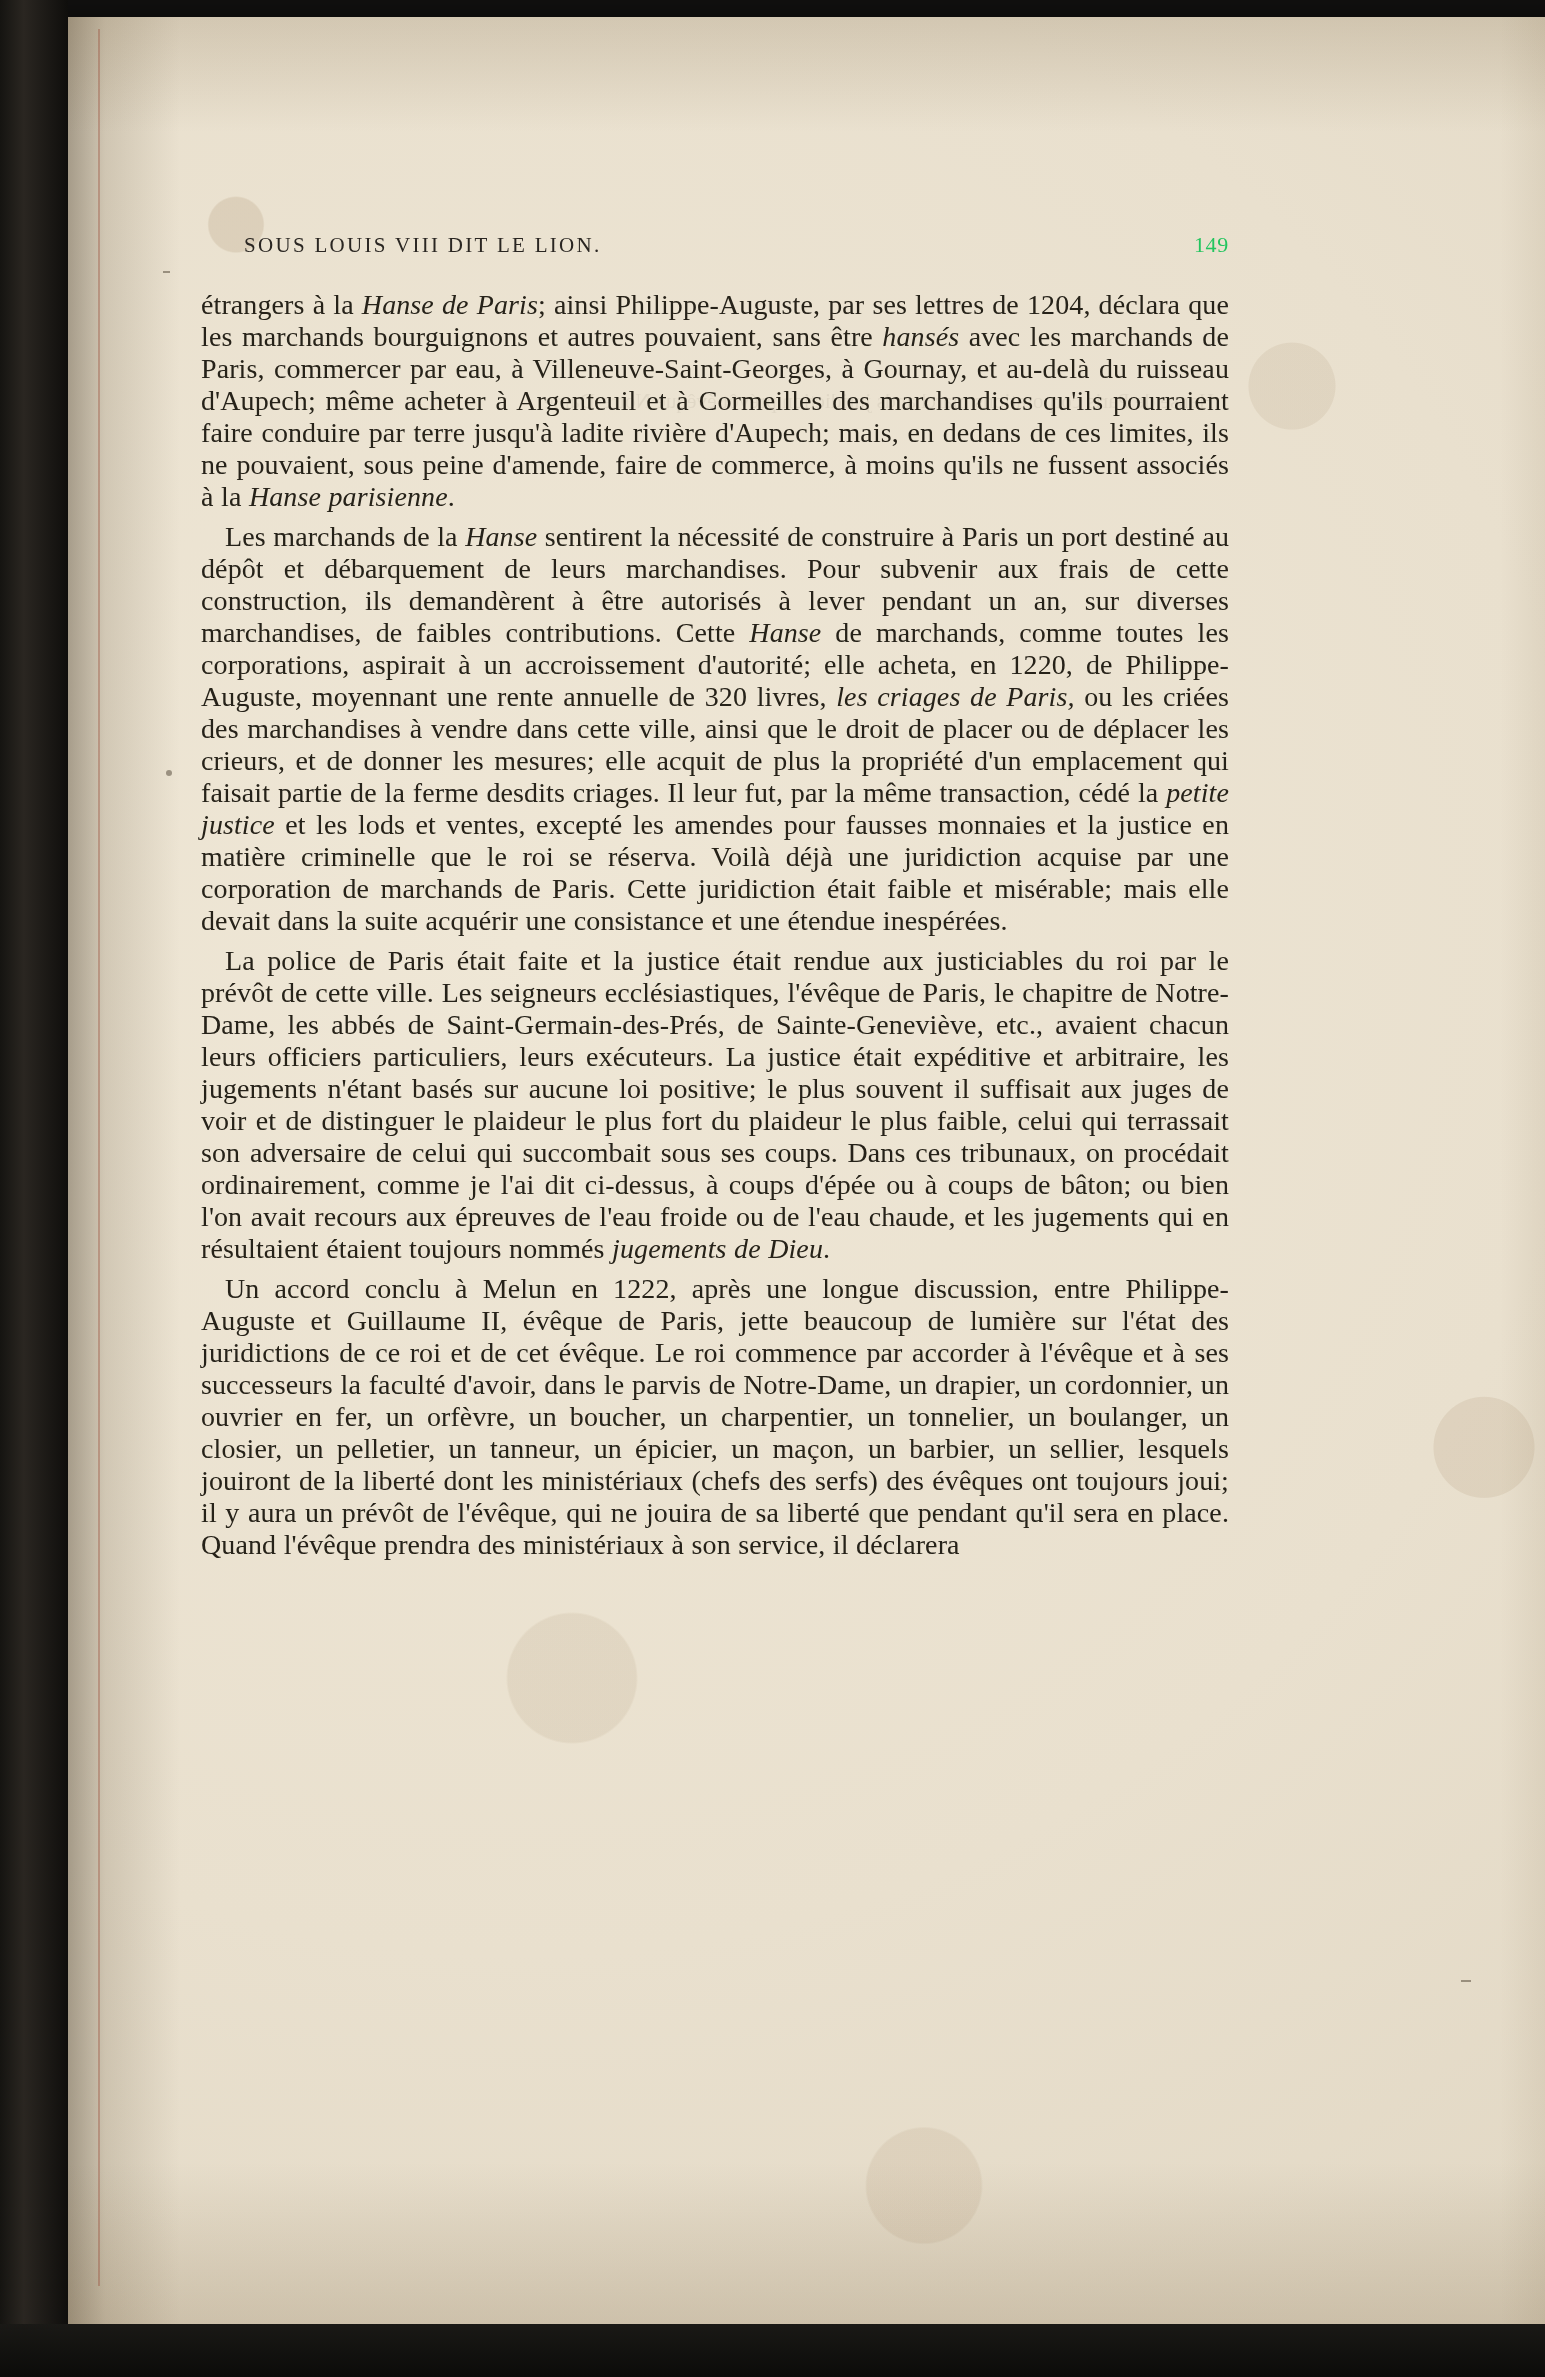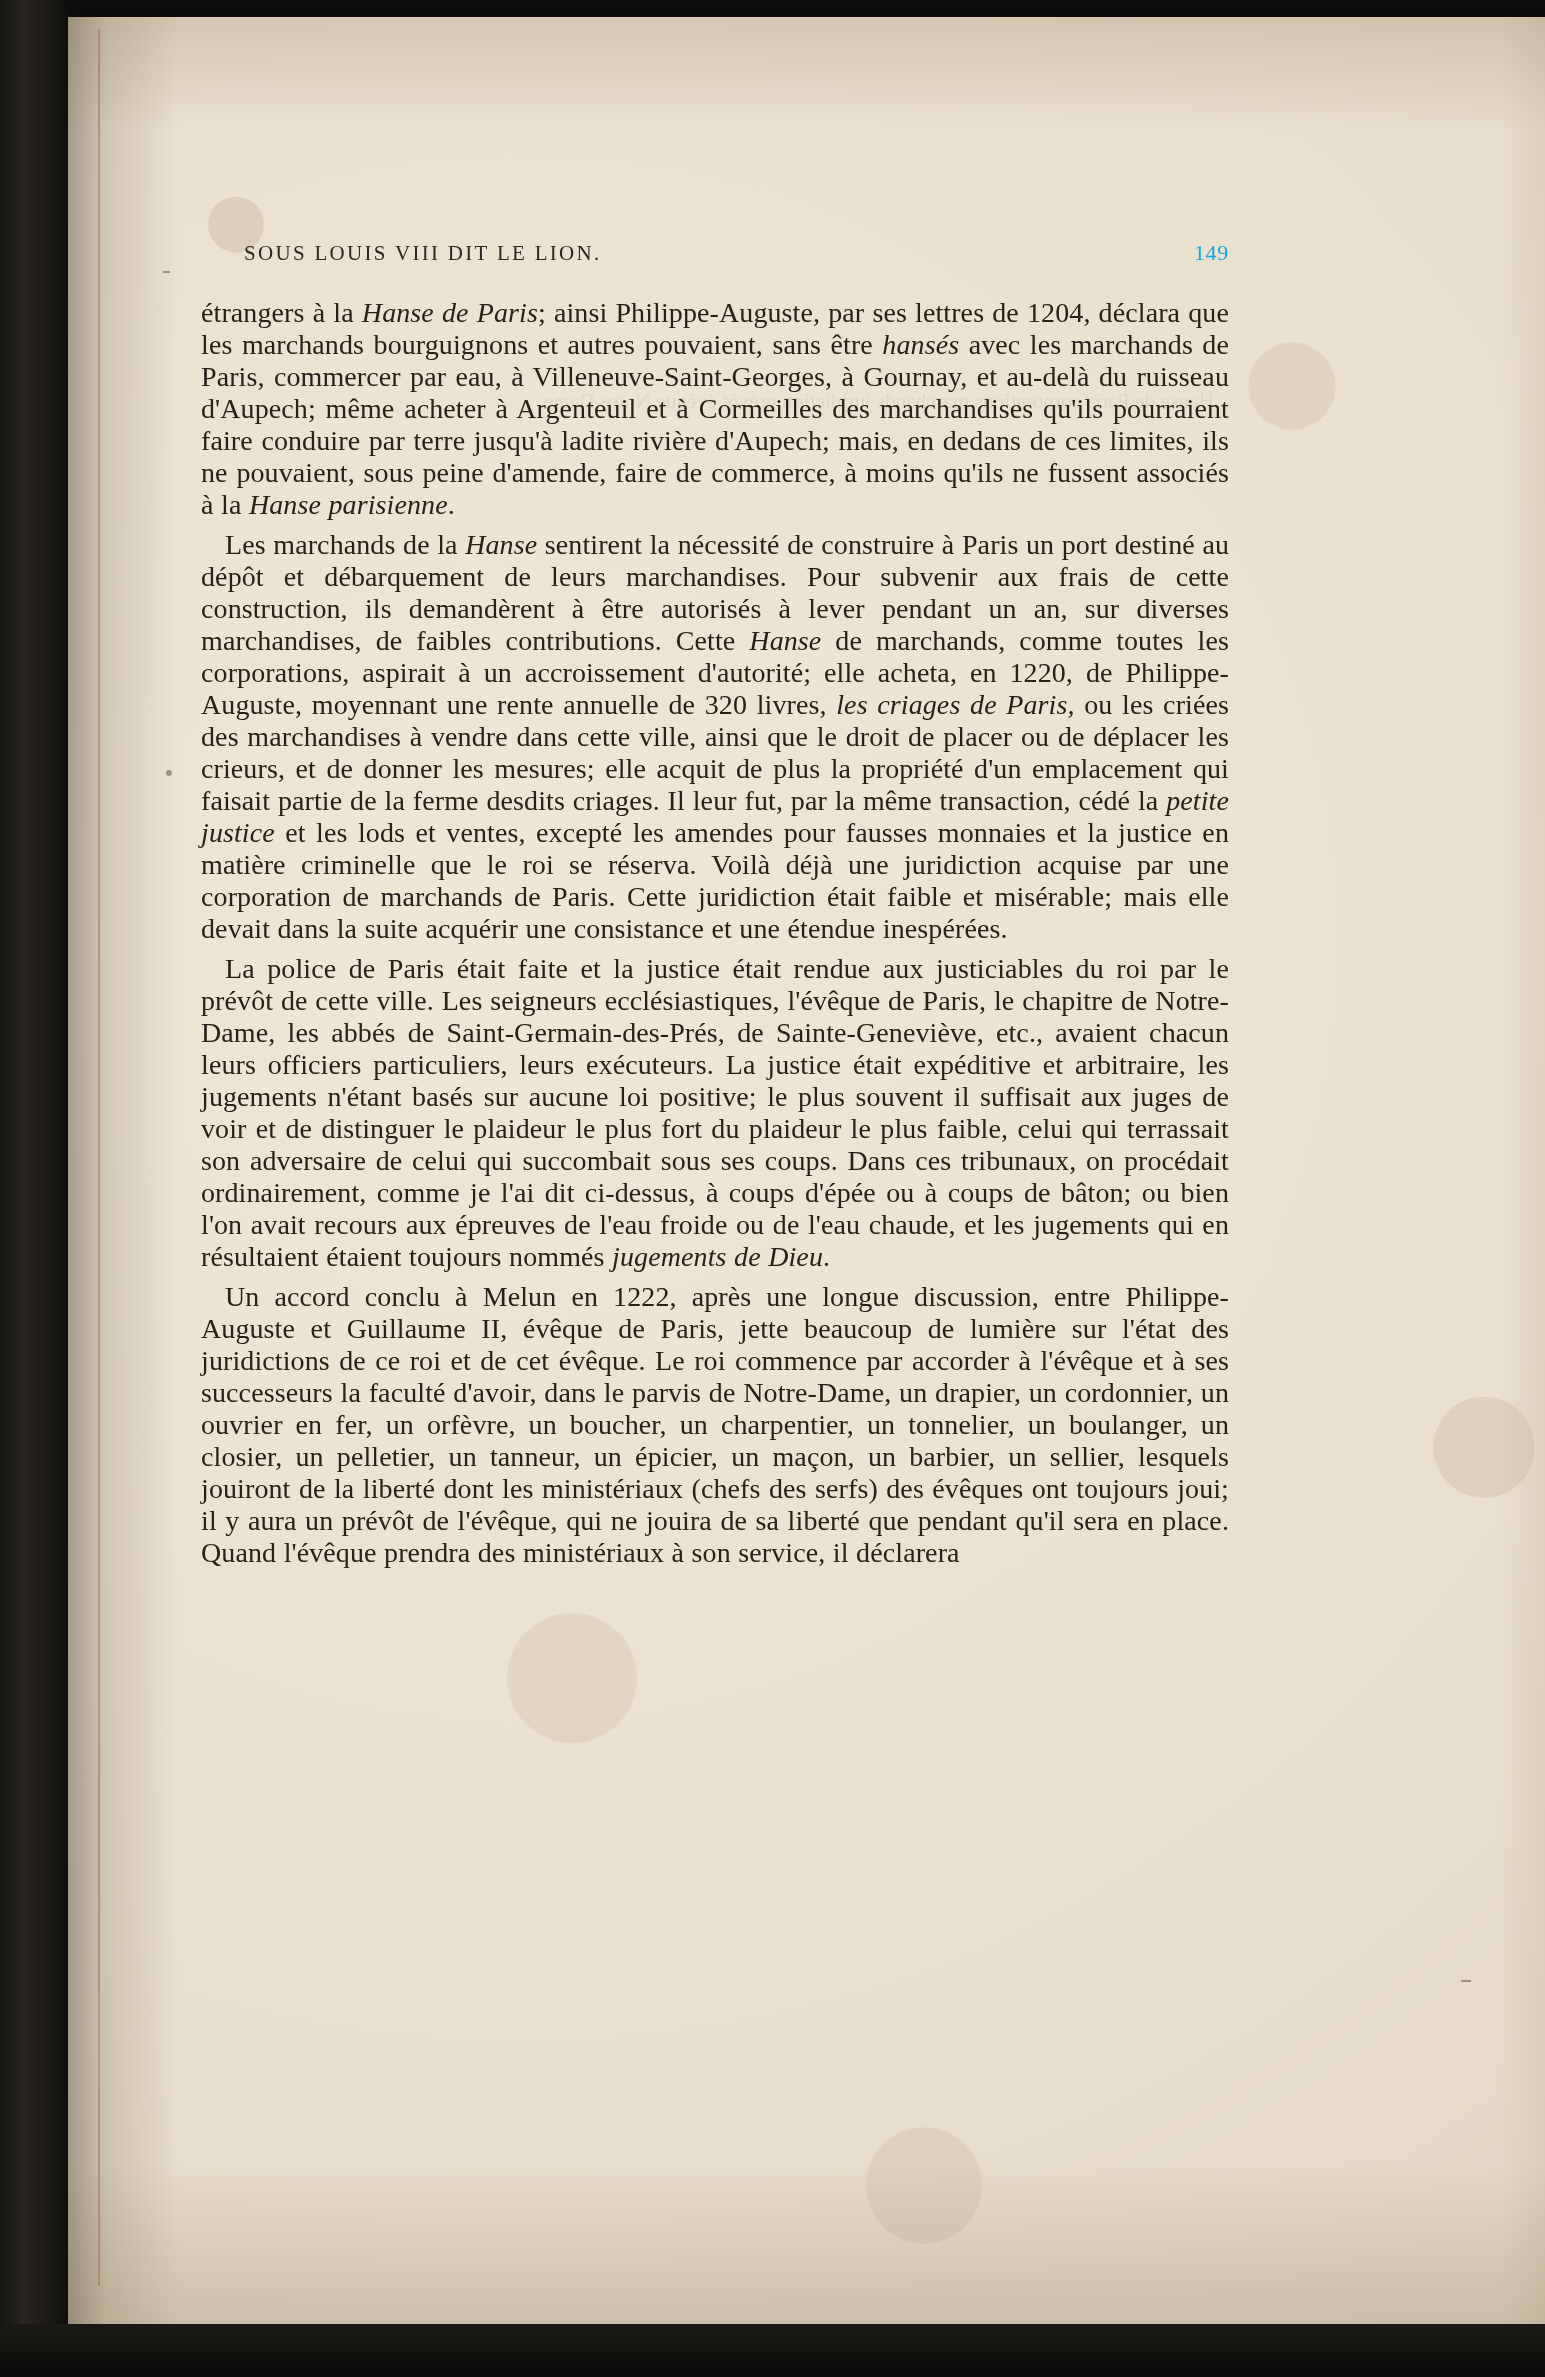--- a/index.html
+++ b/index.html
@@ -118,42 +118,42 @@
   .top-bar {
     position: absolute;
     left: 0; top: 0;
     width: 1545px; height: 17px;
     background: #121110;
   }
 
   
   .textblock {
     position: absolute;
-    top: 240px;
+    top: 232px;
     left: 201px;
     width: 1028px;
     color: #23201c;
   }
 
   .runhead {
     display: flex;
     align-items: baseline;
     justify-content: space-between;
     margin-bottom: 31px;
     padding-left: 43px;
   }
   .runhead .title {
     font-size: 21px;
     letter-spacing: 2.3px;
     color: #2a2622;
     font-family: "Liberation Serif", serif;
   }
   .runhead .folio {
     font-size: 22px;
-    color: #0ea5e9;
+    color: #22c55e;
     letter-spacing: 0.7px;
   }
 
   p.body {
     margin: 0;
     font-size: 28px;
     line-height: 32px;
     text-align: justify;
     text-justify: inter-word;
     color: #262219;

